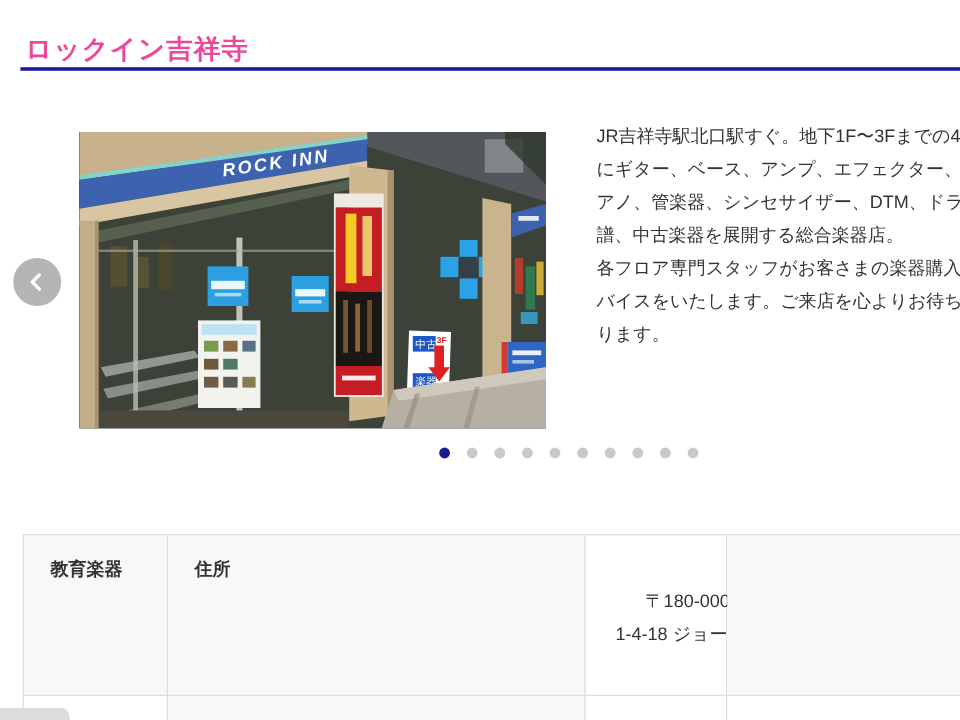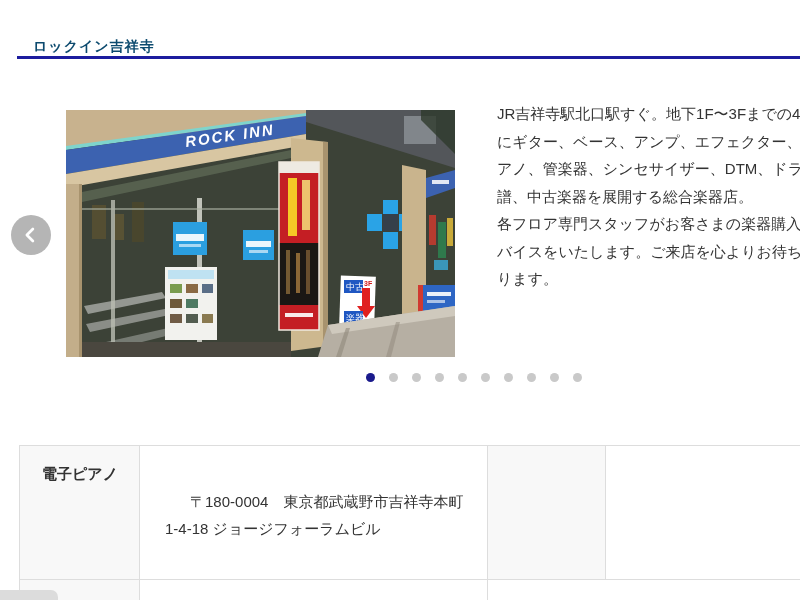--- a/index.html
+++ b/index.html
@@ -4,22 +4,22 @@
 <style>
   * { box-sizing: border-box; }
   html, body { margin: 0; padding: 0; }
   body {
     width: 800px; height: 600px; overflow: hidden; background: #fff;
     font-family: "Liberation Sans", "DejaVu Sans", sans-serif; color: #333;
   }
   .page { position: relative; width: 1100px; height: 600px; }
 
   
-  .page-title { position: absolute; left: 17px; top: 22px; margin: 16px;
-    font-size: 14px; font-weight: bold; color: #0c4a6e; letter-spacing: 1px; }
+  .page-title { position: absolute; left: 17px; top: 22px; margin: 4px;
+    font-size: 22px; font-weight: bold; color: #ec4899; letter-spacing: 1px; }
   .title-rule { position: absolute; left: 17px; top: 56px; width: 1083px; height: 3px;
     background: #1c1c9e; }
 
   
   .photo-frame { position: absolute; left: 66px; top: 110px; width: 389px; height: 247px;
     overflow: hidden; background: #41463c; }
   .photo-frame svg { display: block; }
   .prev-btn { position: absolute; left: 11px; top: 215px; width: 40px; height: 40px;
     border-radius: 50%; background: #b5b5b5; border: none; padding: 0;
     display: flex; align-items: center; justify-content: center; cursor: pointer; }
@@ -183,21 +183,22 @@
 
   <div class="desc">JR吉祥寺駅北口駅すぐ。地下1F〜3Fまでの4フロア
 にギター、ベース、アンプ、エフェクター、電子ピ
 アノ、管楽器、シンセサイザー、DTM、ドラム、楽
 譜、中古楽器を展開する総合楽器店。
 各フロア専門スタッフがお客さまの楽器購入のアド
 バイスをいたします。ご来店を心よりお待ちしてお
 ります。</div>
 
   <div class="info-table">
-    <div class="cell th">電子ピアノ</div>
+    <div class="cell th">教育楽器</div>
+    <div class="cell th">住所</div>
     <div class="cell td td-addr">
       <span>〒180-0004　東京都武蔵野市吉祥寺本町
 1-4-18 ジョージフォーラムビル</span>
       <br>
       
     </div>
 
     <div class="cell th"></div>
     <div class="cell td"></div>
     <div class="cell th"></div>

